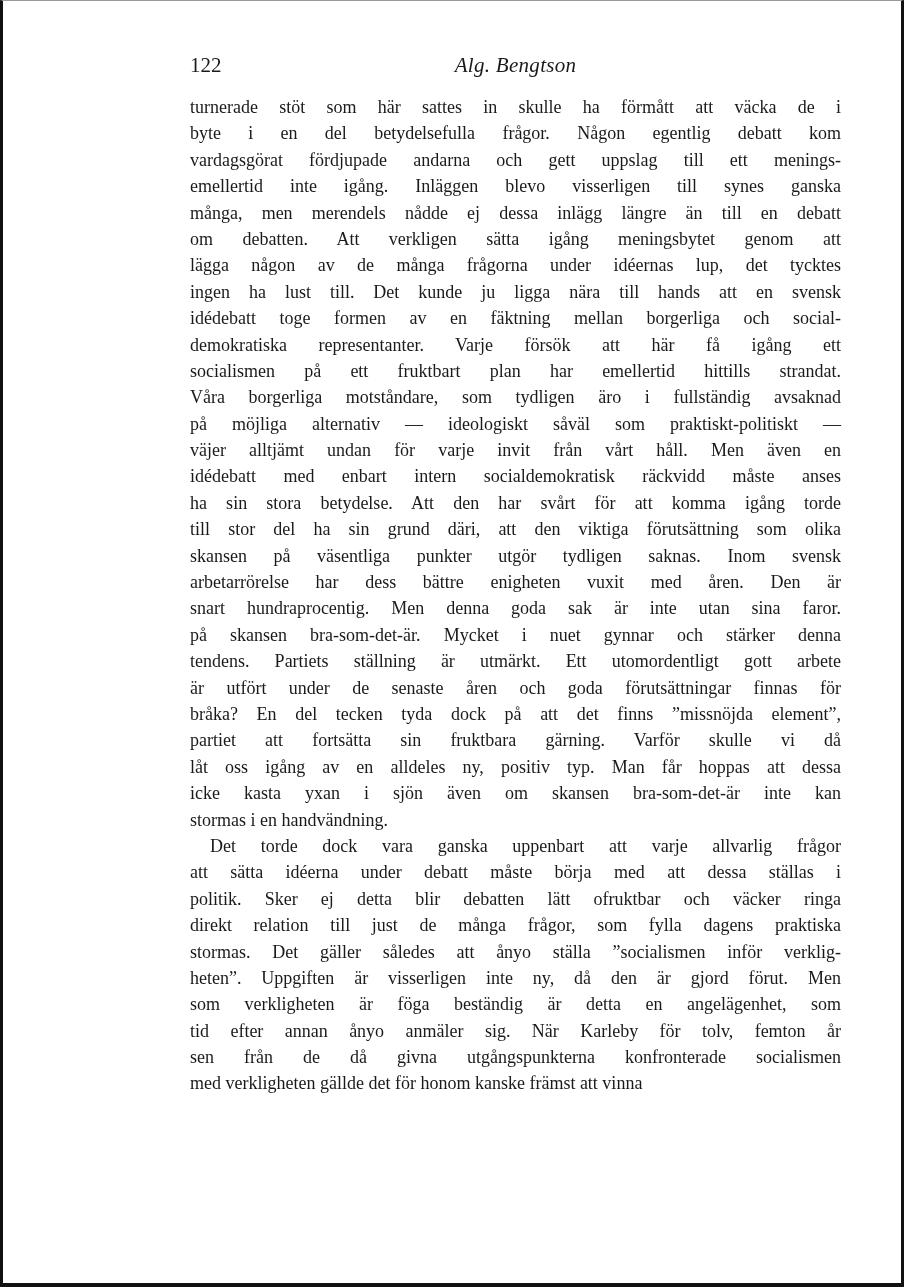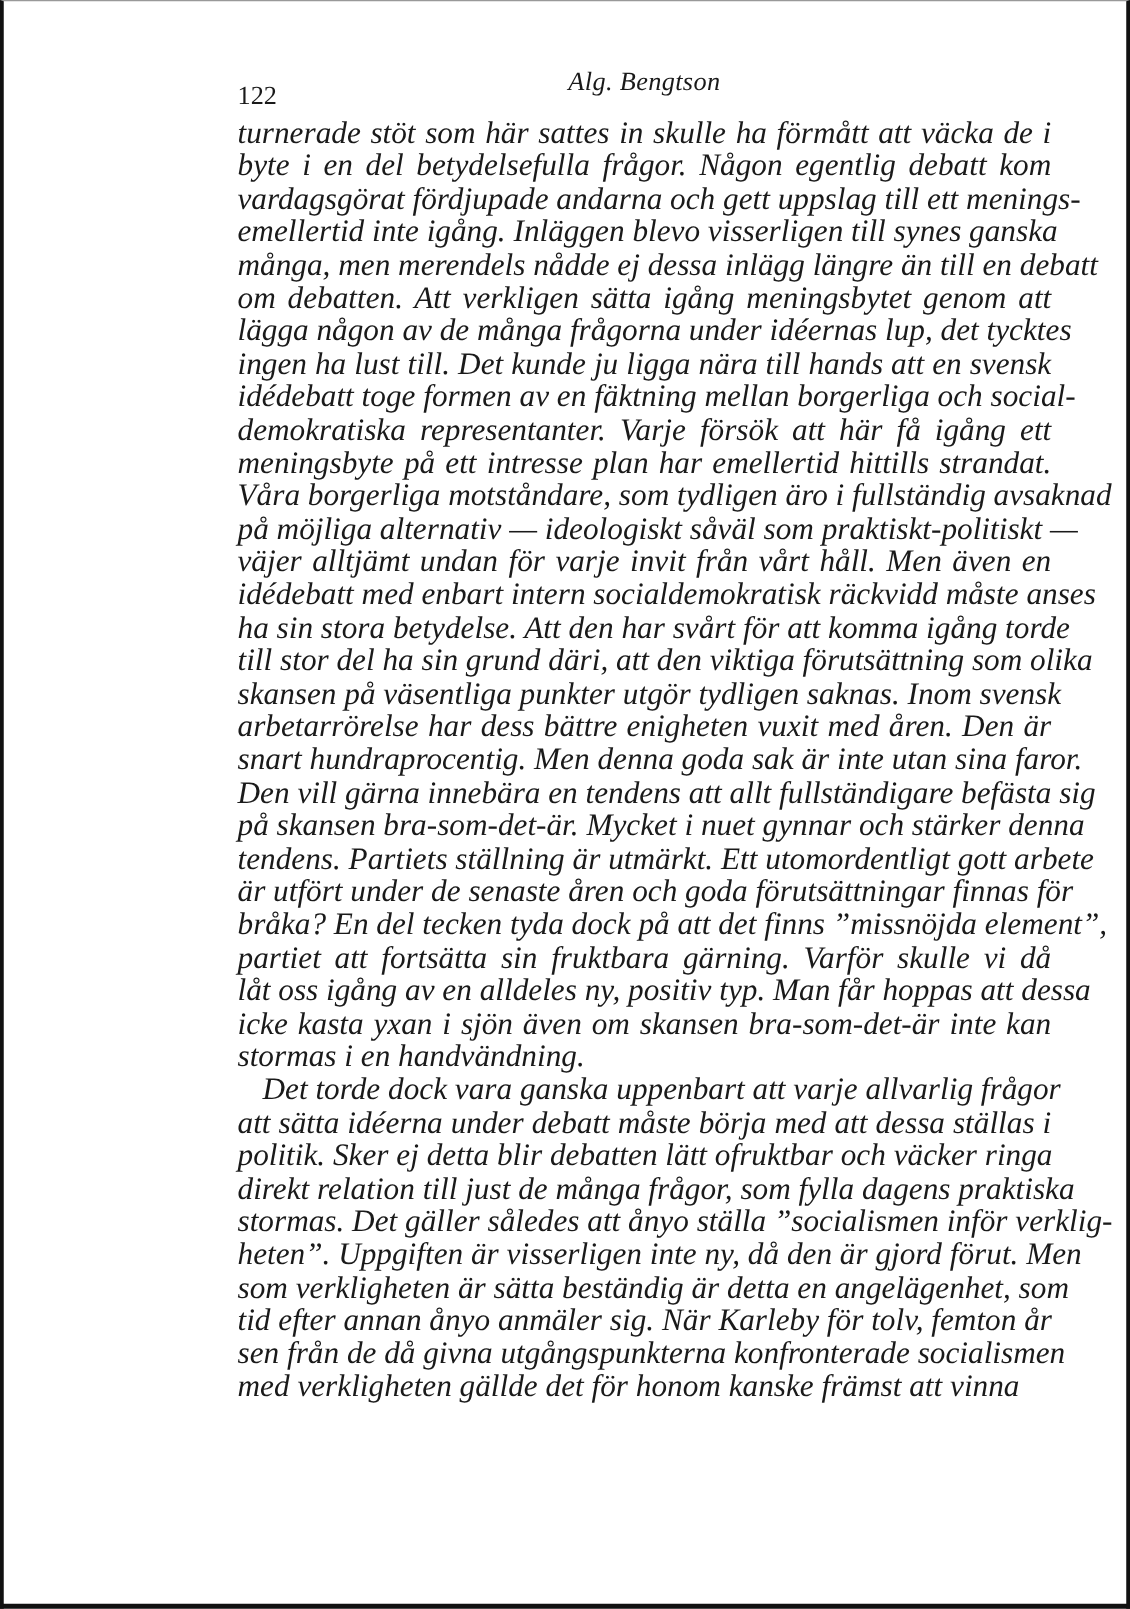--- a/index.html
+++ b/index.html
@@ -33,42 +33,40 @@
       width: 651px;
       height: 30px;
       font-family: "Liberation Serif", "DejaVu Serif", serif;
       color: #1a1a1a;
     }
     .page-number {
       position: absolute;
       left: 0;
       top: 0;
       font-size: 21px;
-      margin-top: 11px;
     }
     .author {
       position: absolute;
       left: 0;
       width: 100%;
       top: 0;
       text-align: center;
       font-style: italic;
       font-size: 21px;
       letter-spacing: 0.3px;
     }
     .body-text {
       position: absolute;
       top: 93px;
       left: 187px;
       width: 651px;
       font-family: "Liberation Serif", "DejaVu Serif", serif;
-      font-size: 25px;
+      font-size: 18px;
       line-height: 26.4px;
       color: #1a1a1a;
-      font-style: italic;
     }
     .line {
       display: block;
       text-align: justify;
       text-align-last: justify;
       white-space: nowrap;
       height: 26.4px;
       overflow: visible;
     }
     .line.last {
@@ -94,48 +92,47 @@
           <span class="line">turnerade stöt som här sattes in skulle ha förmått att väcka de i</span>
           <span class="line">byte i en del betydelsefulla frågor. Någon egentlig debatt kom</span>
           <span class="line">vardagsgörat fördjupade andarna och gett uppslag till ett menings-</span>
           <span class="line">emellertid inte igång. Inläggen blevo visserligen till synes ganska</span>
           <span class="line">många, men merendels nådde ej dessa inlägg längre än till en debatt</span>
           <span class="line">om debatten. Att verkligen sätta igång meningsbytet genom att</span>
           <span class="line">lägga någon av de många frågorna under idéernas lup, det tycktes</span>
           <span class="line">ingen ha lust till. Det kunde ju ligga nära till hands att en svensk</span>
           <span class="line">idédebatt toge formen av en fäktning mellan borgerliga och social-</span>
           <span class="line">demokratiska representanter. Varje försök att här få igång ett</span>
-          <span class="line">meningsbyte på ett intresse plan har emellertid hittills strandat.</span>
+          <span class="line">socialismen på ett fruktbart plan har emellertid hittills strandat.</span>
           <span class="line">Våra borgerliga motståndare, som tydligen äro i fullständig avsaknad</span>
           <span class="line">på möjliga alternativ — ideologiskt såväl som praktiskt-politiskt —</span>
           <span class="line">väjer alltjämt undan för varje invit från vårt håll. Men även en</span>
           <span class="line">idédebatt med enbart intern socialdemokratisk räckvidd måste anses</span>
           <span class="line">ha sin stora betydelse. Att den har svårt för att komma igång torde</span>
           <span class="line">till stor del ha sin grund däri, att den viktiga förutsättning som olika</span>
           <span class="line">skansen på väsentliga punkter utgör tydligen saknas. Inom svensk</span>
           <span class="line">arbetarrörelse har dess bättre enigheten vuxit med åren. Den är</span>
           <span class="line">snart hundraprocentig. Men denna goda sak är inte utan sina faror.</span>
-          <span class="line">Den vill gärna innebära en tendens att allt fullständigare befästa sig</span>
           <span class="line">på skansen bra-som-det-är. Mycket i nuet gynnar och stärker denna</span>
           <span class="line">tendens. Partiets ställning är utmärkt. Ett utomordentligt gott arbete</span>
           <span class="line">är utfört under de senaste åren och goda förutsättningar finnas för</span>
           <span class="line">bråka? En del tecken tyda dock på att det finns ”missnöjda element”,</span>
           <span class="line">partiet att fortsätta sin fruktbara gärning. Varför skulle vi då</span>
           <span class="line">låt oss igång av en alldeles ny, positiv typ. Man får hoppas att dessa</span>
           <span class="line">icke kasta yxan i sjön även om skansen bra-som-det-är inte kan</span>
           <span class="line last">stormas i en handvändning.</span>
         </div>
         <div>
           <span class="line indent">Det torde dock vara ganska uppenbart att varje allvarlig frågor</span>
           <span class="line">att sätta idéerna under debatt måste börja med att dessa ställas i</span>
           <span class="line">politik. Sker ej detta blir debatten lätt ofruktbar och väcker ringa</span>
           <span class="line">direkt relation till just de många frågor, som fylla dagens praktiska</span>
           <span class="line">stormas. Det gäller således att ånyo ställa ”socialismen inför verklig-</span>
           <span class="line">heten”. Uppgiften är visserligen inte ny, då den är gjord förut. Men</span>
-          <span class="line">som verkligheten är sätta beständig är detta en angelägenhet, som</span>
+          <span class="line">som verkligheten är föga beständig är detta en angelägenhet, som</span>
           <span class="line">tid efter annan ånyo anmäler sig. När Karleby för tolv, femton år</span>
           <span class="line">sen från de då givna utgångspunkterna konfronterade socialismen</span>
           <span class="line last">med verkligheten gällde det för honom kanske främst att vinna</span>
         </div>
       </div>
   </div>
 
 </div>
 
 </body></html>

